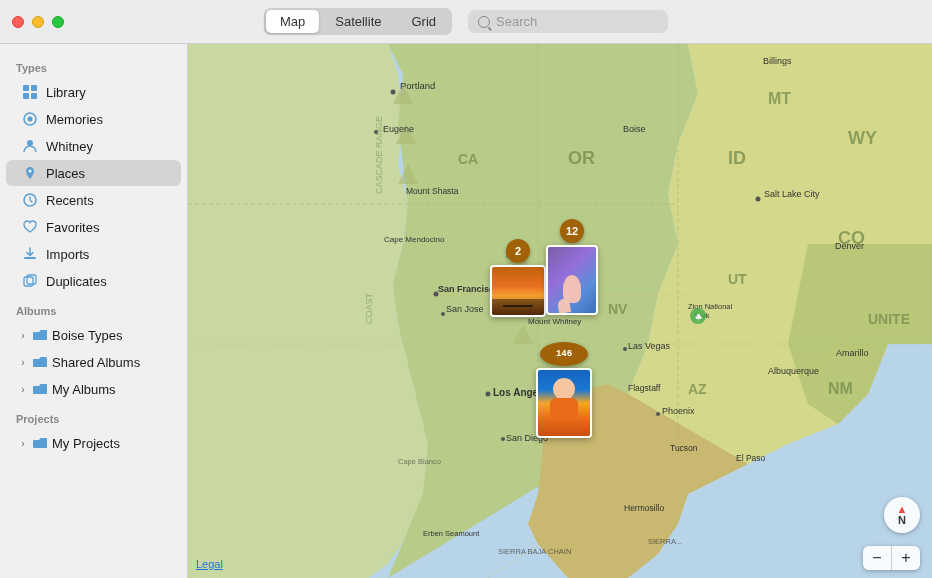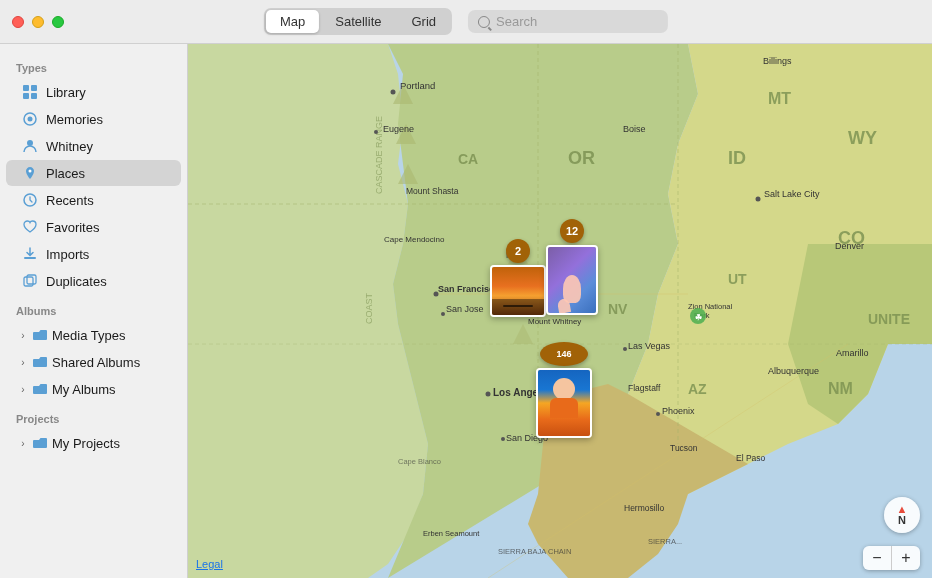--- a/index.html
+++ b/index.html
@@ -385,21 +385,21 @@
 
     <div class="sidebar-section-label">Albums</div>
 
     <div class="sidebar-group">
       <span class="chevron">›</span>
       <div class="sidebar-icon">
         <svg width="14" height="12" viewBox="0 0 14 12">
             <path d="M1 3h5l1.5-2H13a1 1 0 011 1v8a1 1 0 01-1 1H1a1 1 0 01-1-1V4a1 1 0 011-1z" fill="#5a9fd4"></path>
           </svg>
       </div>
-      <span>Media Types</span>
+      <span>Boise Types</span>
     </div>
 
     <div class="sidebar-group">
       <span class="chevron">›</span>
       <div class="sidebar-icon">
         <svg width="14" height="12" viewBox="0 0 14 12">
             <path d="M1 3h5l1.5-2H13a1 1 0 011 1v8a1 1 0 01-1 1H1a1 1 0 01-1-1V4a1 1 0 011-1z" fill="#5a9fd4"></path>
           </svg>
       </div>
       <span>Shared Albums</span>
@@ -534,21 +534,21 @@
         <div class="pin-photo" style="width:52px;height:70px;margin-top:2px;">
           <div style="width:100%;height:100%;background:linear-gradient(135deg, #7b5ea7 0%, #9370db 40%, #5b8dd9 70%, #3a6fbd 100%);position:relative;overflow:hidden;">
             <div style="position:absolute;bottom:10px;left:50%;transform:translateX(-50%);width:18px;height:28px;background:rgba(255,200,180,0.9);border-radius:50% 50% 30% 30%;"></div>
             <div style="position:absolute;bottom:0;left:20%;width:12px;height:14px;background:rgba(255,200,180,0.9);border-radius:50% 50% 0 0; transform:rotate(-10deg);"></div>
           </div>
         </div>
       </div>
 
 
       <div class="map-pin" style="left: 348px; top: 298px;">
-        <div class="pin-bubble" style="font-size:9px;width:48px;">146</div>
+        <div class="pin-bubble" style="font-size:9px;width:48px;font-family:Liberation Mono, monospace;">146</div>
         <div class="pin-photo" style="width:56px;height:70px;margin-top:2px;">
           <div style="width:100%;height:100%;background:linear-gradient(to bottom, #1565c0 0%, #1976d2 30%, #f5a623 50%, #e86a1a 75%, #c85010 100%);position:relative;overflow:hidden;">
 
             <div style="position:absolute;top:8px;left:50%;transform:translateX(-50%);width:22px;height:22px;background:#f5c5a0;border-radius:50%;"></div>
 
             <div style="position:absolute;top:28px;left:50%;transform:translateX(-50%);width:28px;height:20px;background:#e86a1a;border-radius:6px 6px 0 0;"></div>
           </div>
         </div>
       </div>
 

